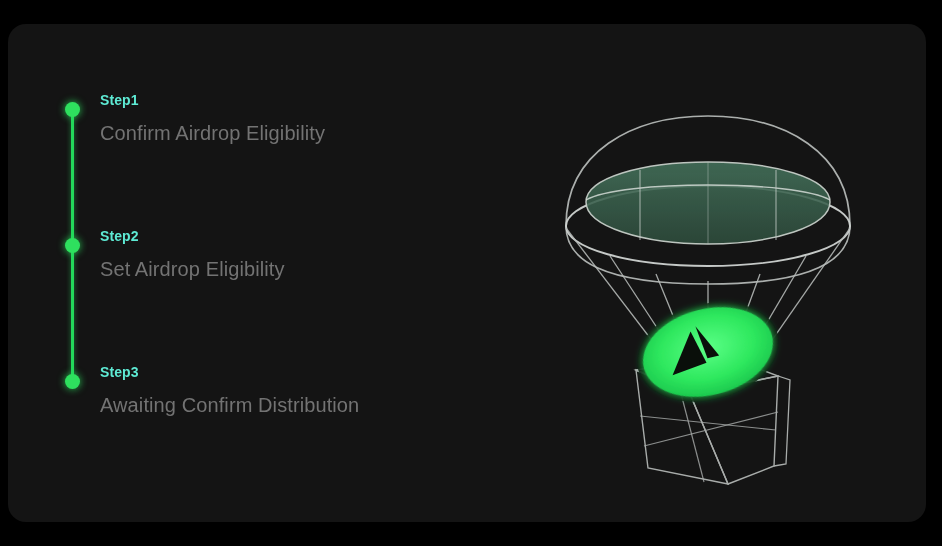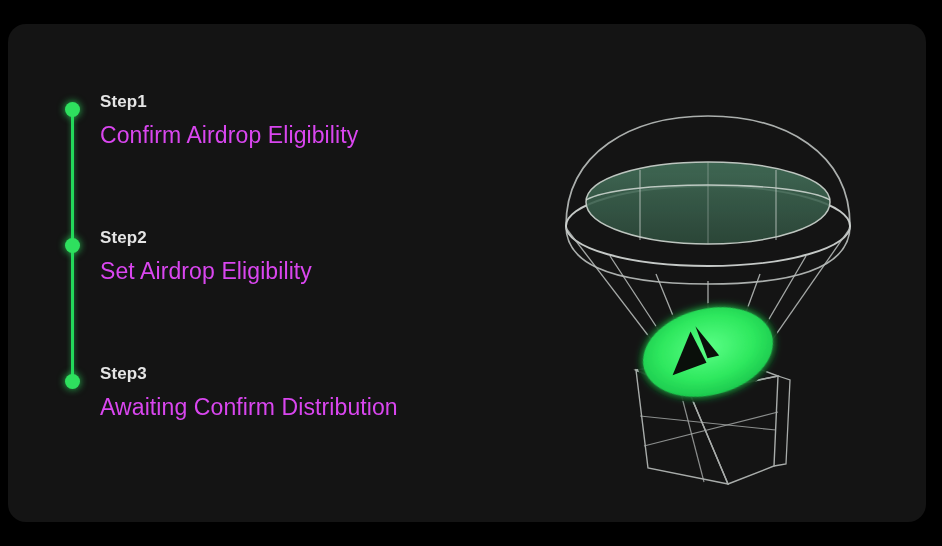--- a/index.html
+++ b/index.html
@@ -59,33 +59,33 @@
     width: 15px;
     height: 15px;
     border-radius: 50%;
     background: #2ee05e;
     box-shadow: 0 0 7px 1px rgba(45,224,95,0.65);
   }
   .step-label {
     position: absolute;
     left: 44px;
     top: 0px;
-    font-size: 17px;
+    font-size: 14px;
     font-weight: 600;
-    color: #e5e5e5;
+    color: #5eead4;
     letter-spacing: 0.1px;
     white-space: nowrap;
   }
   .step-title {
     position: absolute;
     left: 44px;
     top: 28px;
-    font-size: 23px;
+    font-size: 20px;
     font-weight: 400;
-    color: #d946ef;
+    color: #737373;
     line-height: 1.38;
     letter-spacing: 0.1px;
     width: 390px;
   }
   
   #illustration {
     position: absolute;
     left: 520px;
     top: 70px;
     width: 360px;

